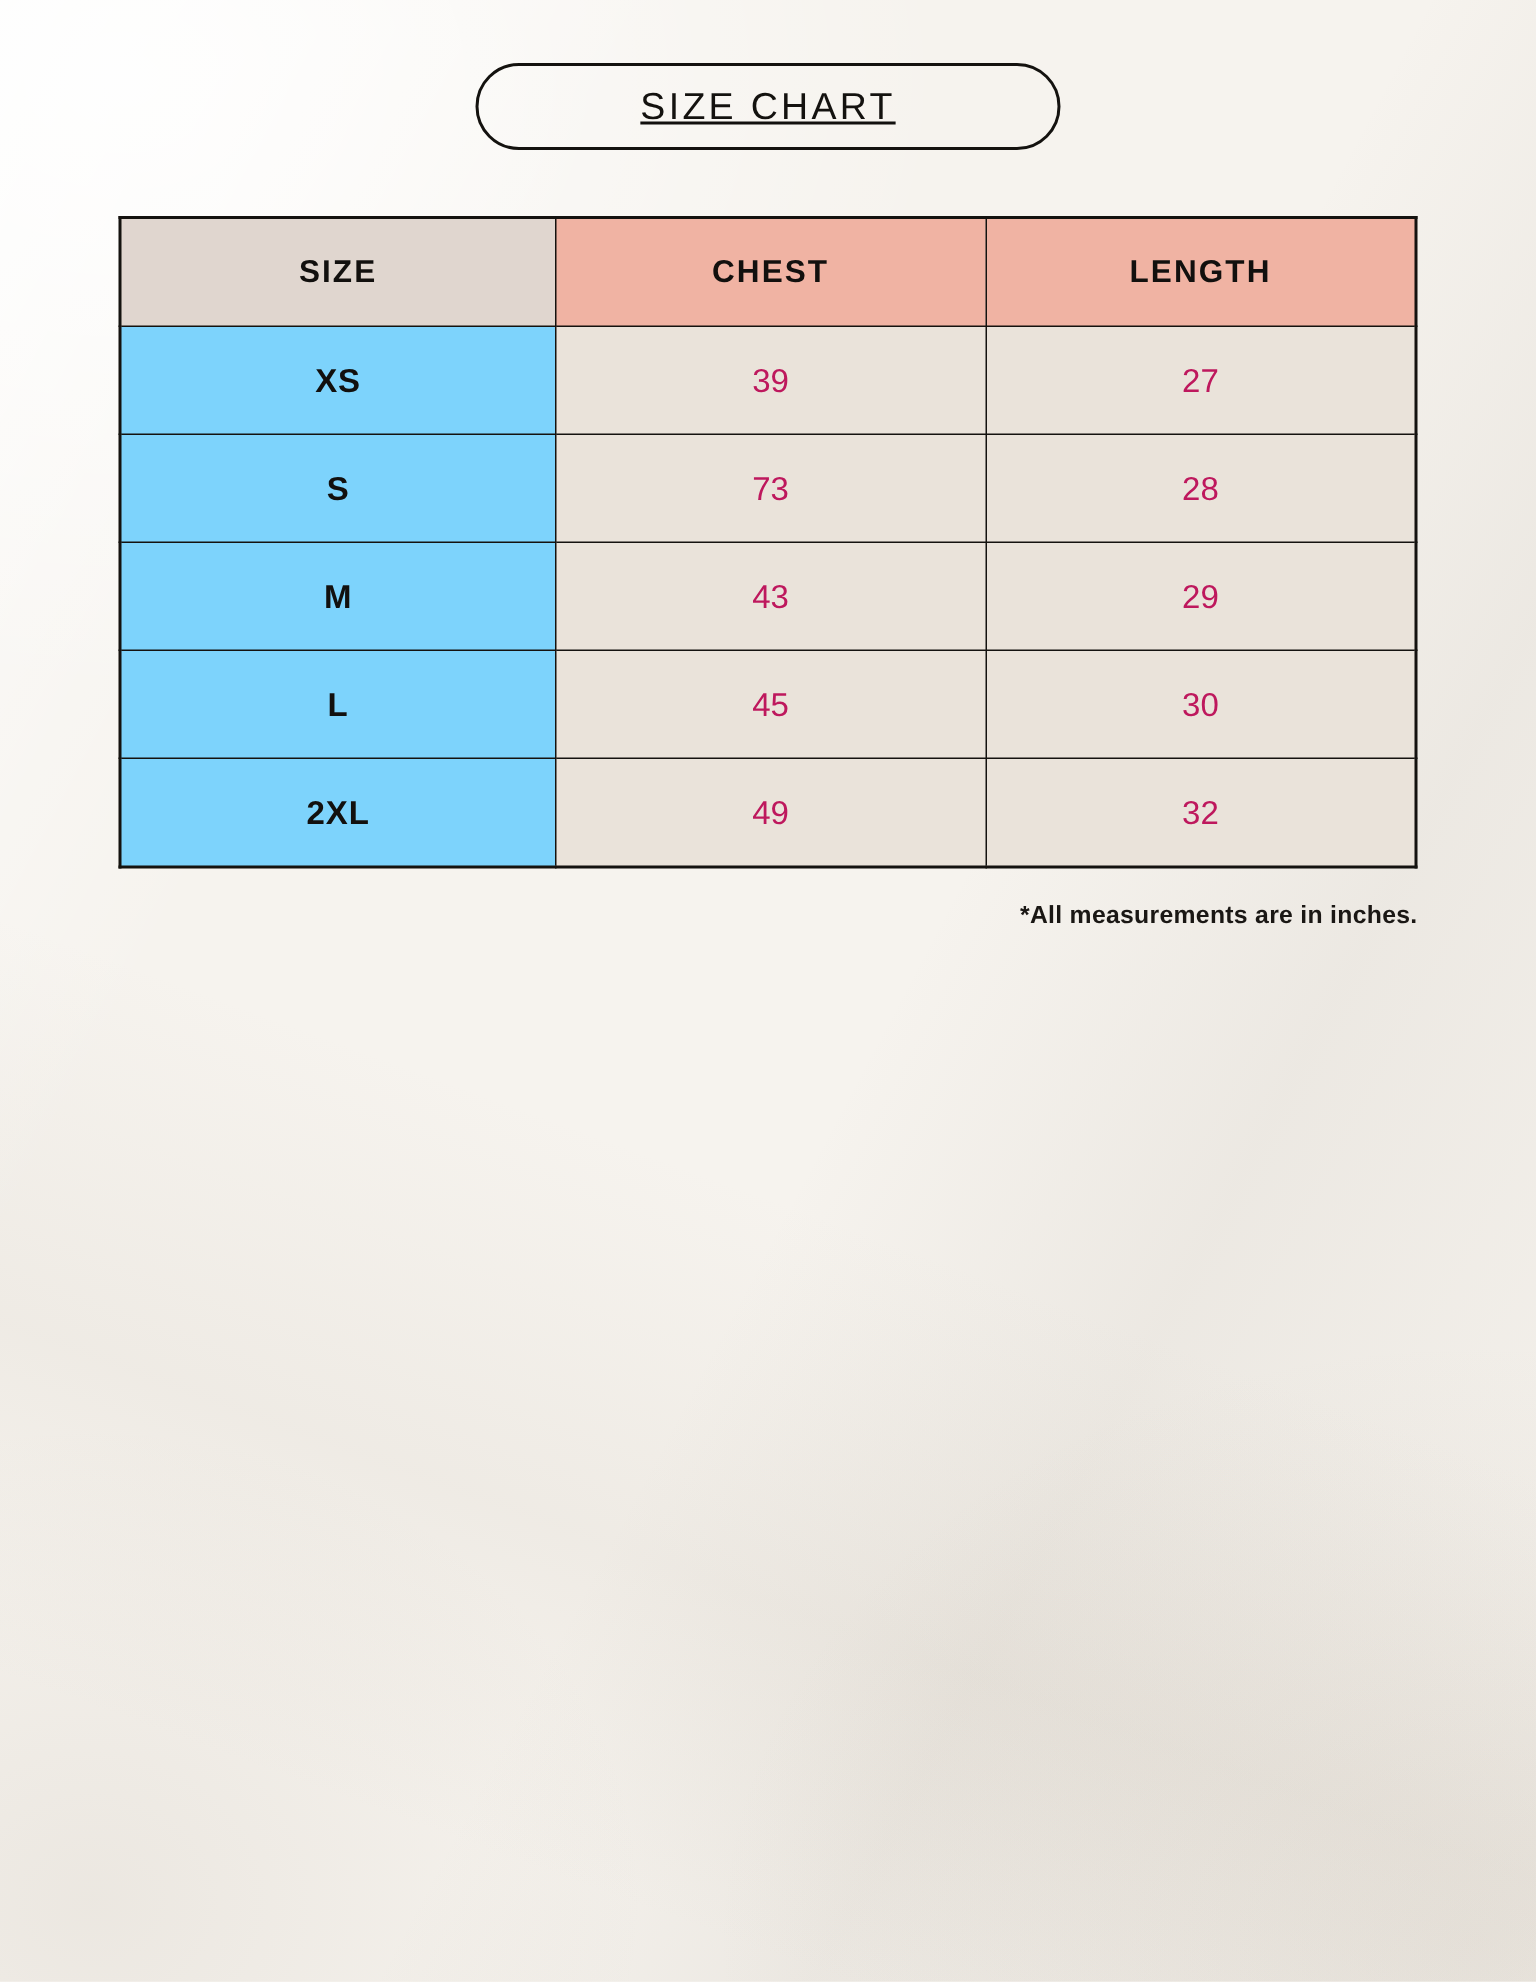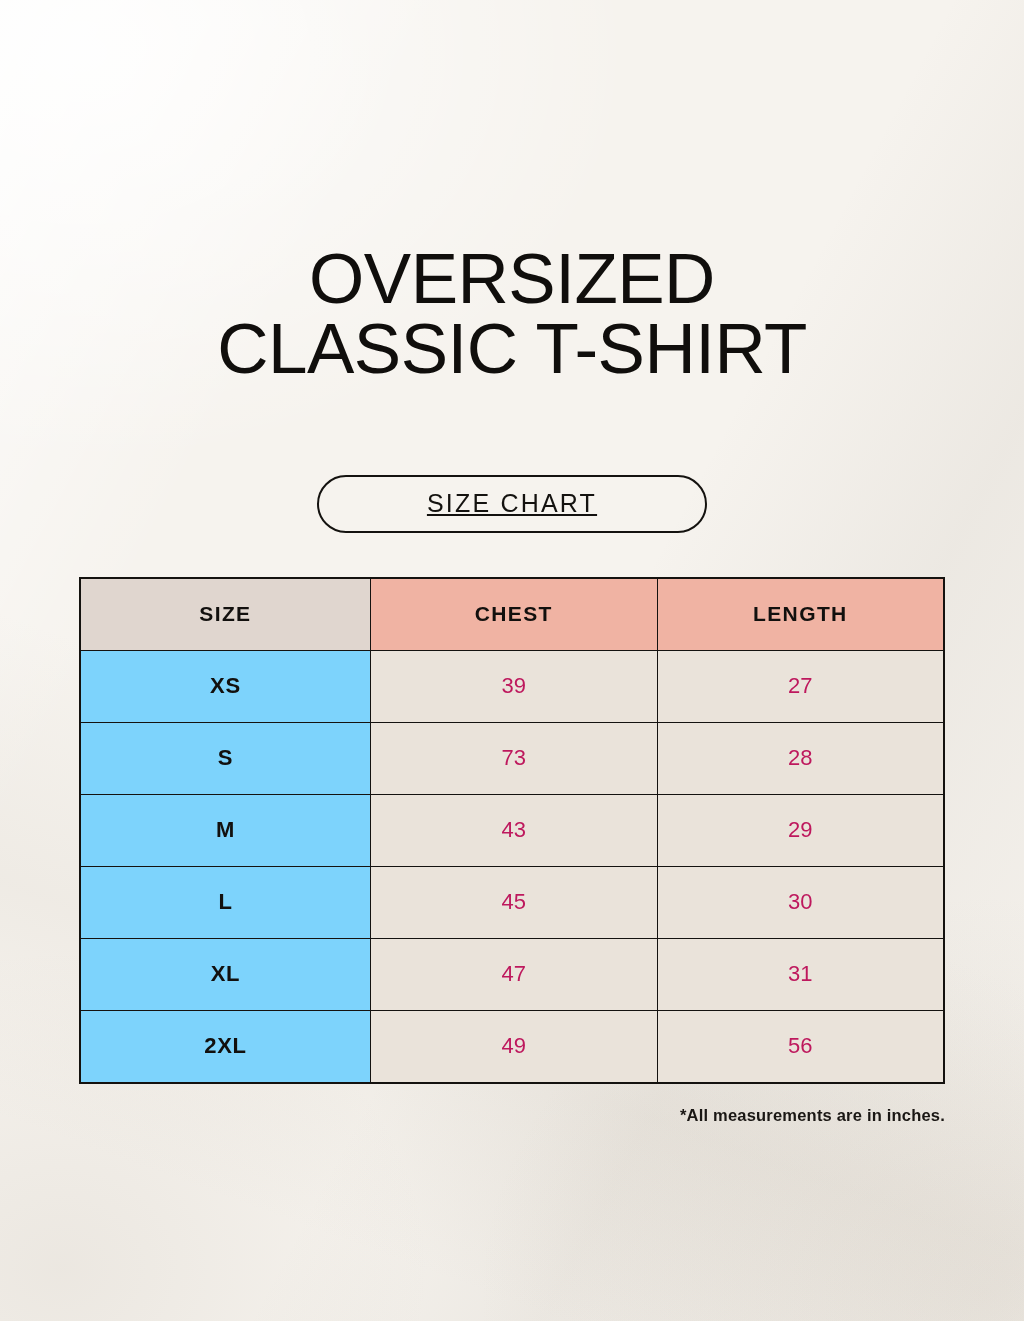--- a/index.html
+++ b/index.html
@@ -149,24 +149,20 @@
 </style>
 </head>
 <body>
 
 <div class="bg-wash wash-a"></div>
 <div class="bg-wash wash-b"></div>
 <div class="bg-wash wash-c"></div>
 
 <div class="page">
 
-  <h1 class="title">
-    <span class="line line-1">OVERSIZED</span>
-    <span class="line line-2">CLASSIC T-SHIRT</span>
-  </h1>
 
   <div class="pill">
     <span class="pill-label">SIZE CHART</span>
   </div>
 
   <div class="table-wrap">
     <table class="size-table">
       <colgroup>
         <col class="c-size">
         <col class="c-chest">
@@ -194,28 +190,23 @@
           <td class="cell-size">M</td>
           <td class="cell-val">43</td>
           <td class="cell-val">29</td>
         </tr>
         <tr>
           <td class="cell-size">L</td>
           <td class="cell-val">45</td>
           <td class="cell-val">30</td>
         </tr>
         <tr>
-          <td class="cell-size">XL</td>
-          <td class="cell-val">47</td>
-          <td class="cell-val">31</td>
-        </tr>
-        <tr>
           <td class="cell-size">2XL</td>
           <td class="cell-val">49</td>
-          <td class="cell-val">56</td>
+          <td class="cell-val">32</td>
         </tr>
       </tbody>
     </table>
   </div>
 
   <div class="footnote">*All measurements are in inches.</div>
 
 </div>
 
 </body></html>

